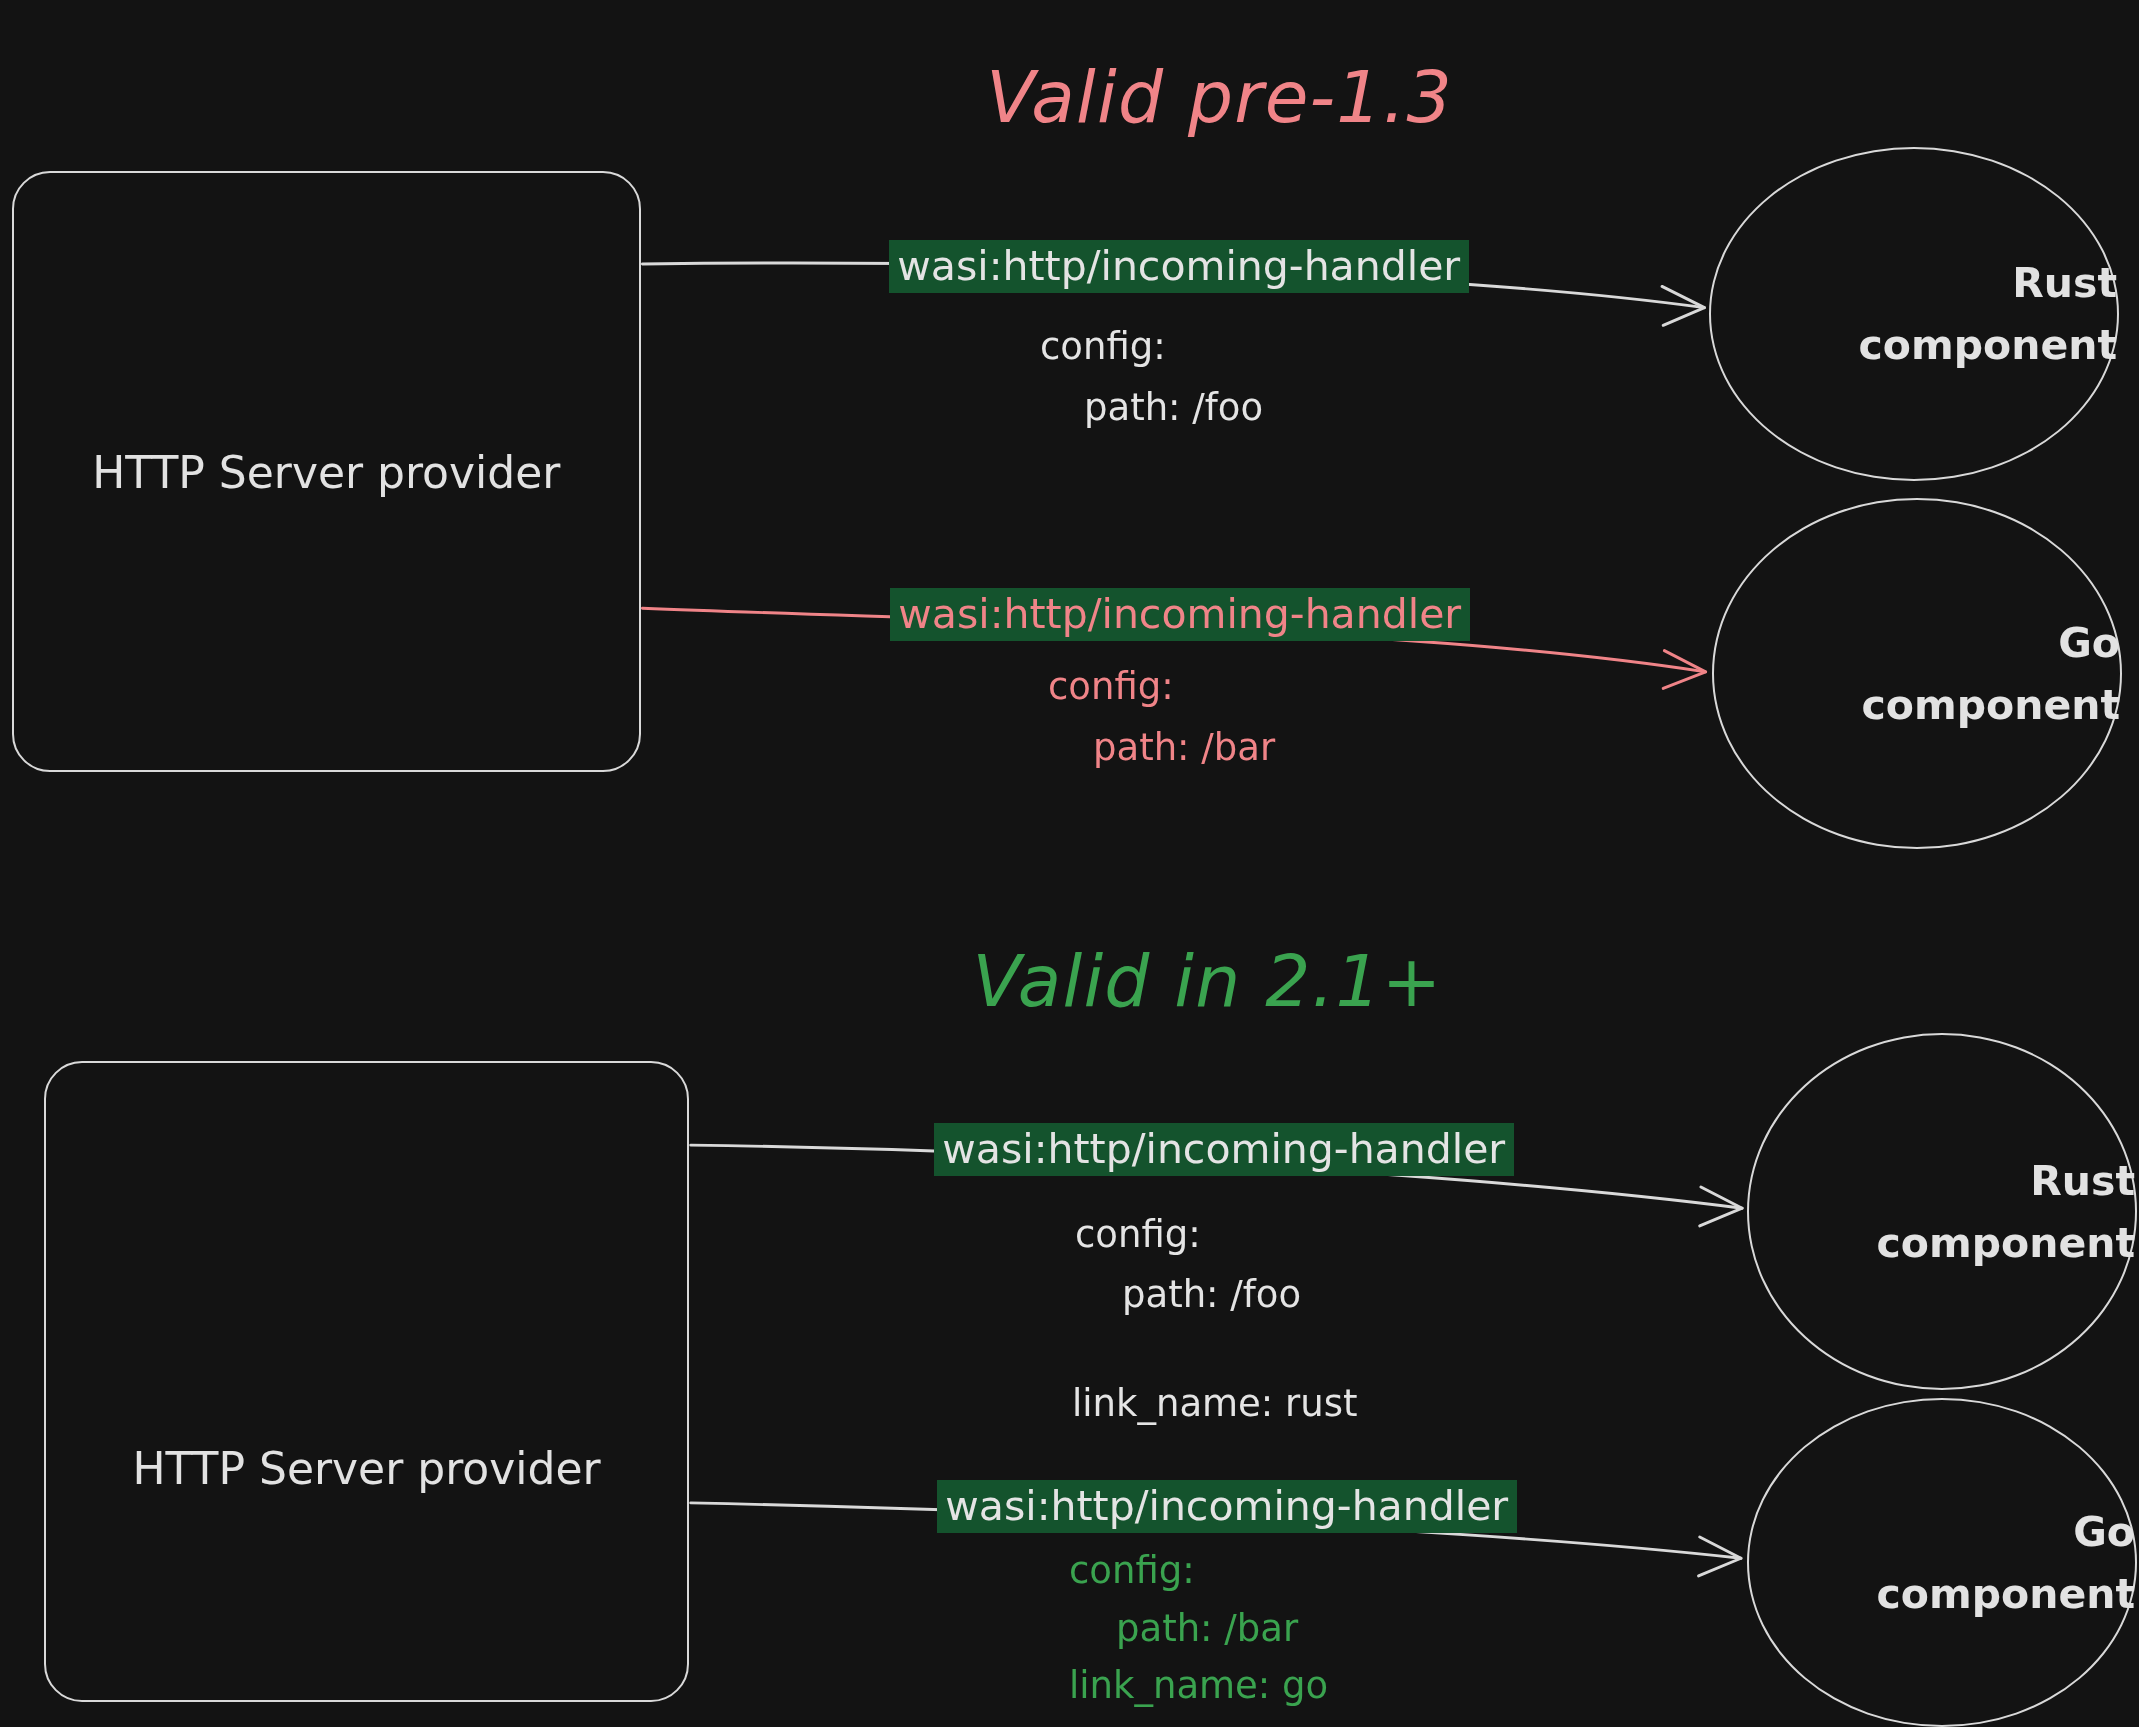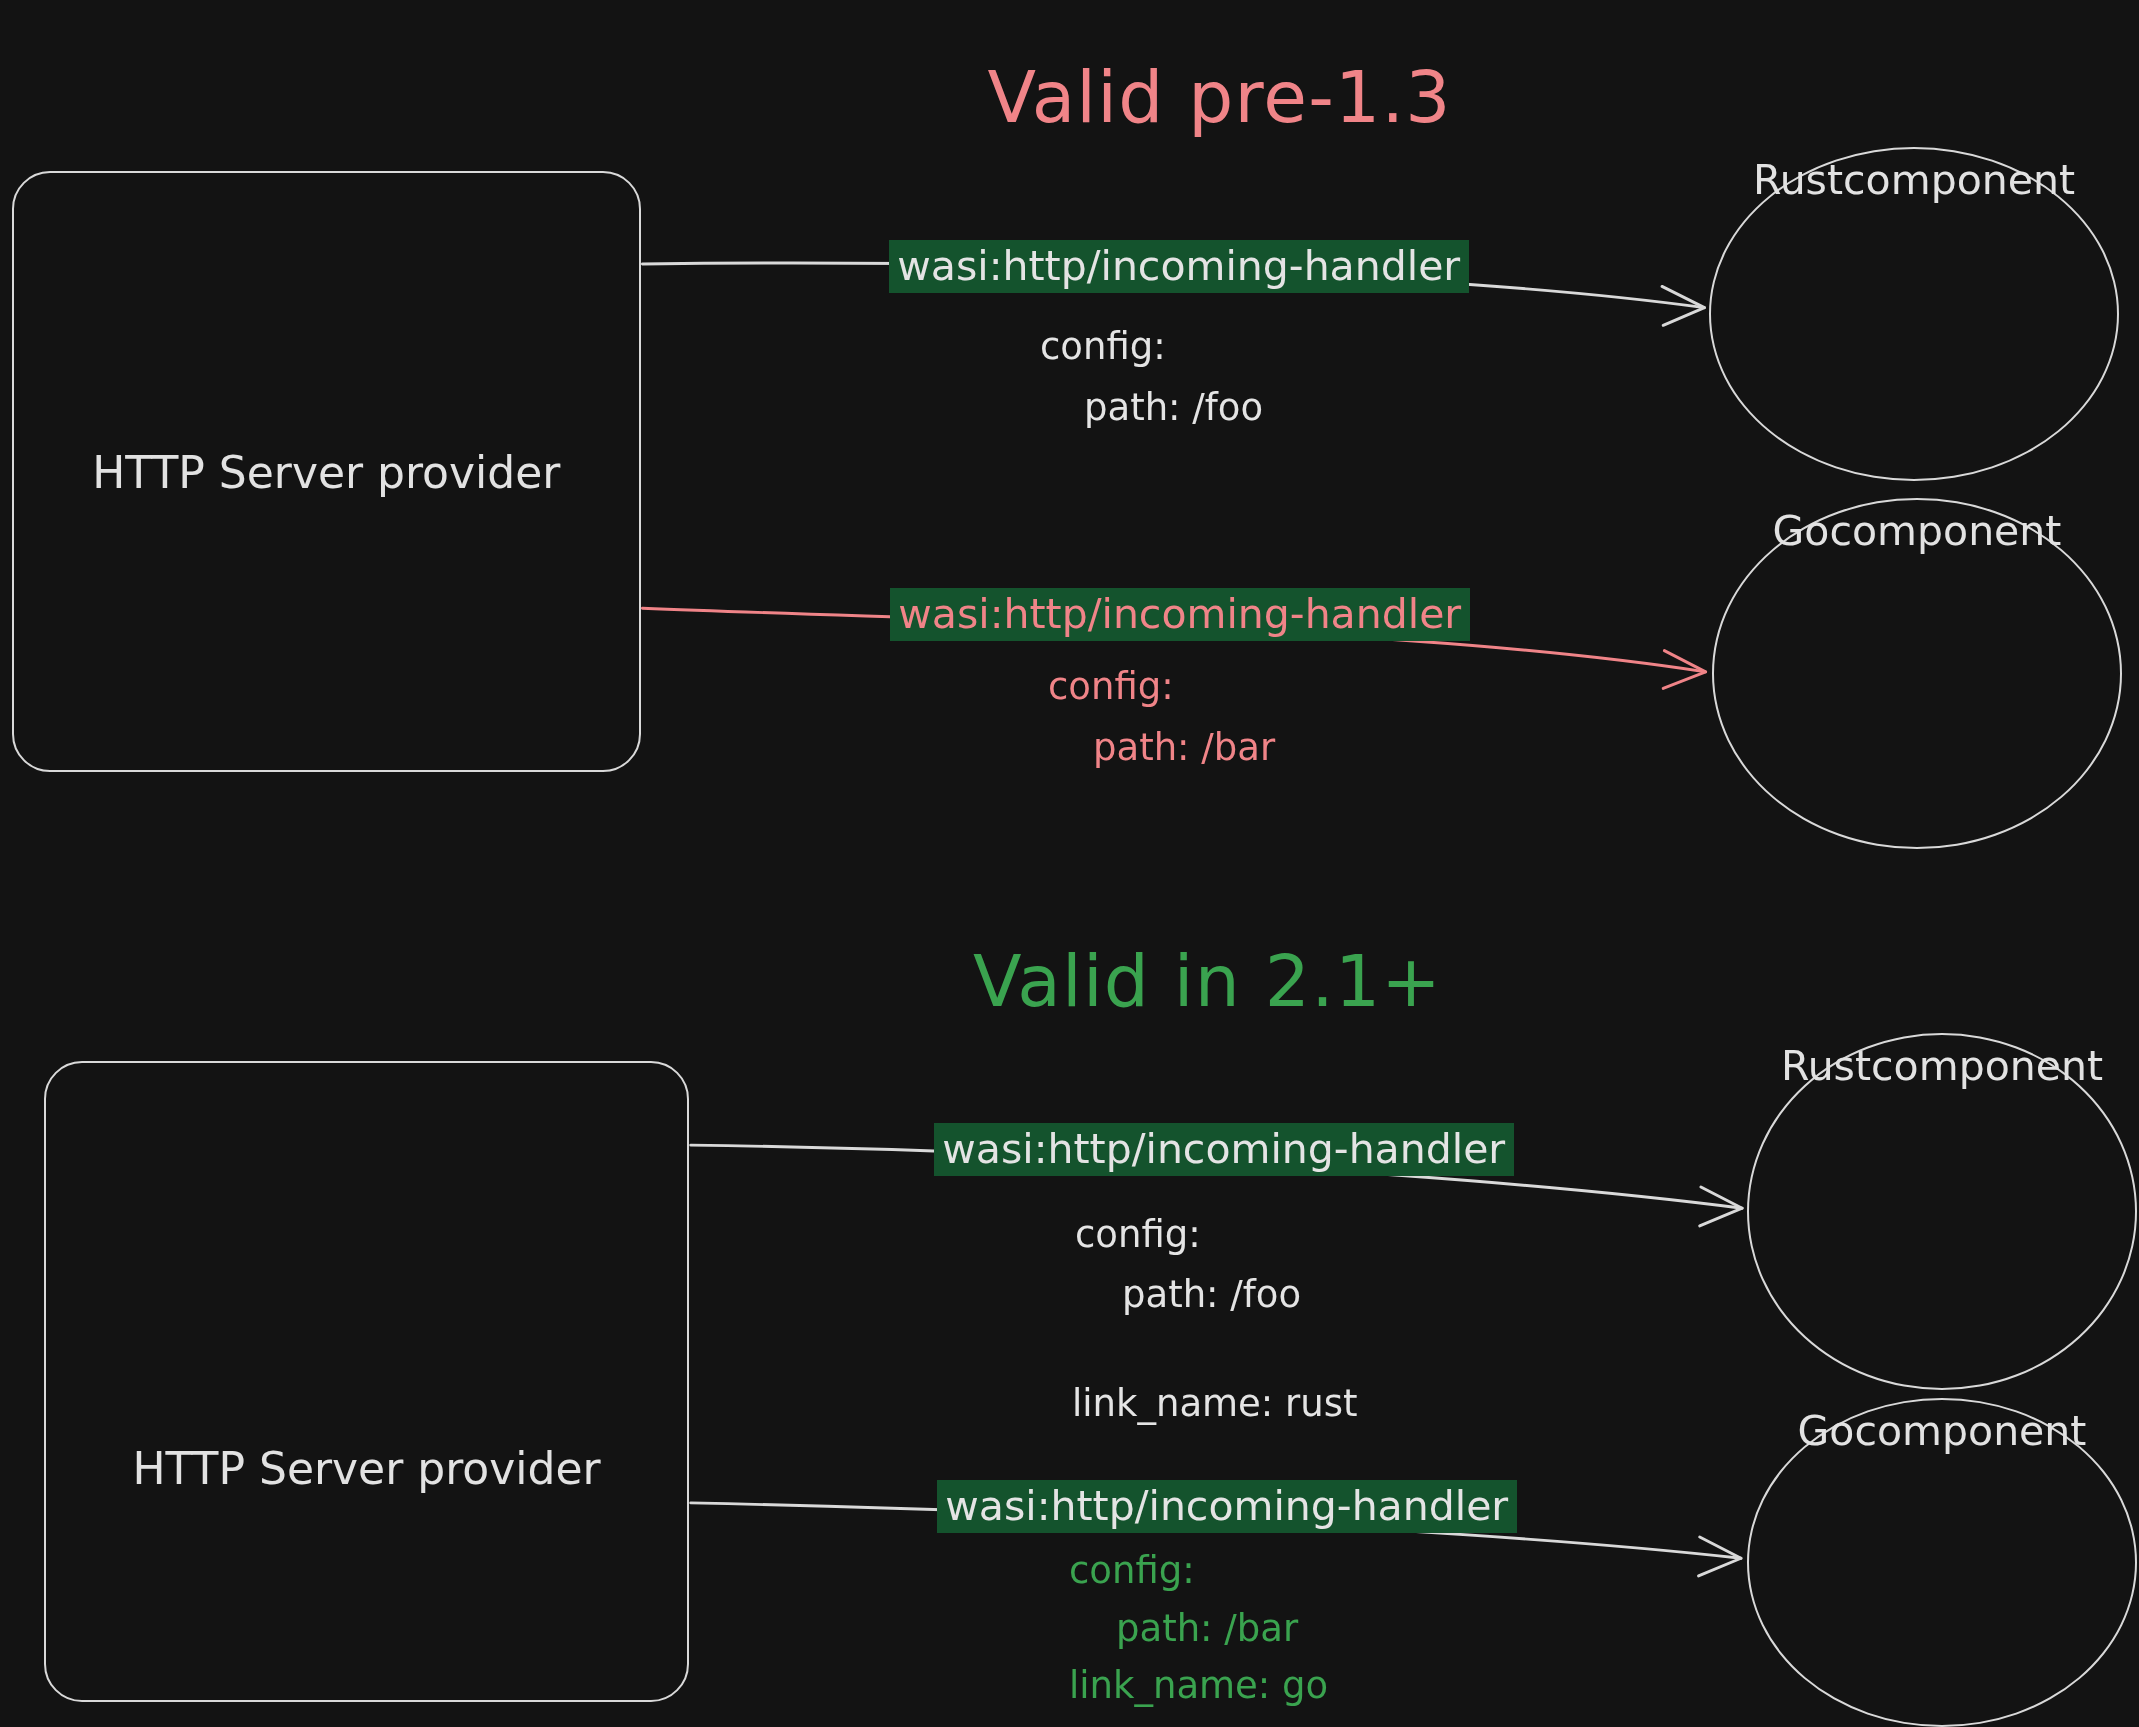--- a/index.html
+++ b/index.html
@@ -11,20 +11,21 @@
     color:#dcdcdc;
     overflow:hidden;
   }
   .title{
     position:absolute;
     width:589px;
     text-align:center;
     font-size:71px;
     letter-spacing:1.2px;
     white-space:nowrap;
+    font-style:italic;
   }
   .title.red{color:#f08488;}
   .title.green{color:#3aa34f;}
   .provider-box{
     position:absolute;
     border:2.9px solid #d9d9d9;
     border-radius:38px;
     box-sizing:border-box;
     text-decoration:underline;
   }
@@ -35,24 +36,25 @@
     font-size:44px;
     color:#e2e2e2;
     white-space:nowrap;
   }
   .node{
     position:absolute;
     border:2.9px solid #d9d9d9;
     border-radius:50%;
     box-sizing:border-box;
     display:flex;
-    flex-direction:row;
-    align-items:flex-start;
+    flex-direction:column;
+    align-items:flex-end;
     justify-content:center;
     text-align:center;
+    font-weight:bold;
   }
   .node .nline{
     font-size:41px;
     line-height:62px;
     color:#e2e2e2;
     white-space:nowrap;
   }
   .arrow-label{
     position:absolute;
     font-size:41px;

